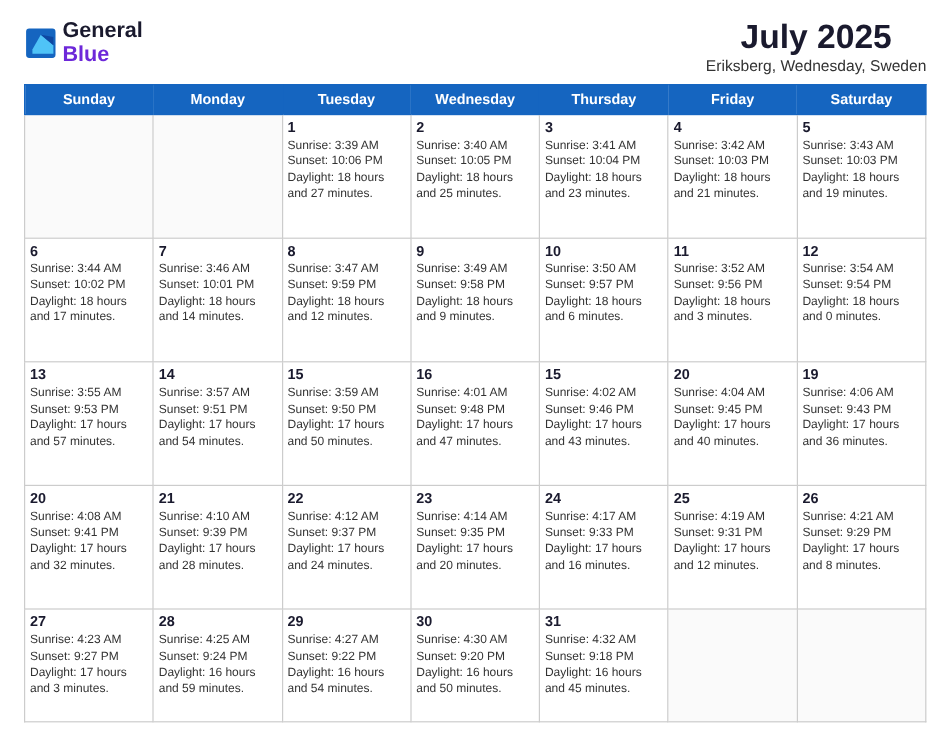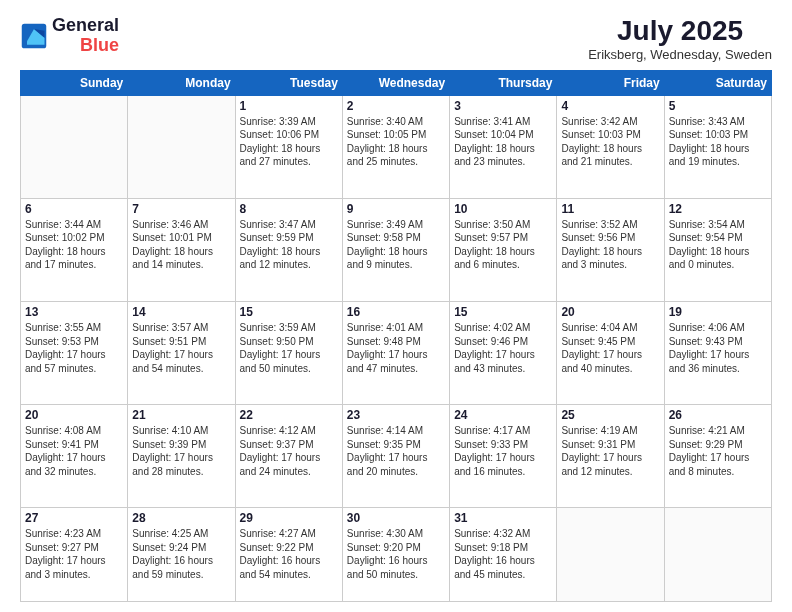--- a/index.html
+++ b/index.html
@@ -20,29 +20,28 @@
     .header {
       display: flex;
       justify-content: space-between;
       align-items: flex-start;
       margin-bottom: 8px;
     }
     .logo {
       display: flex;
       align-items: center;
       gap: 4px;
-      text-align: right;
     }
     .logo-text {
       font-size: 18px;
       font-weight: bold;
       color: #1a1a2e;
       line-height: 1.1;
     }
-    .logo-text .blue { color: #ef4444; }
+    .logo-text .blue { color: #6d28d9; }
     .logo-icon {
       width: 28px;
       height: 28px;
     }
     .title-block {
       text-align: center;
     }
     .month-year {
       font-size: 28px;
       font-weight: bold;
@@ -59,21 +58,21 @@
       border-collapse: collapse;
       width: 100%;
       table-layout: fixed;
     }
     .calendar th {
       background: #1565c0;
       color: #fff;
       font-size: 12px;
       font-weight: bold;
       padding: 5px 4px;
-      text-align: right;
+      text-align: center;
       border: 1px solid #1565c0;
     }
     .calendar td {
       border: 1px solid #ccc;
       vertical-align: top;
       padding: 3px 4px;
       font-size: 10px;
       color: #333;
       height: 88px;
     }

